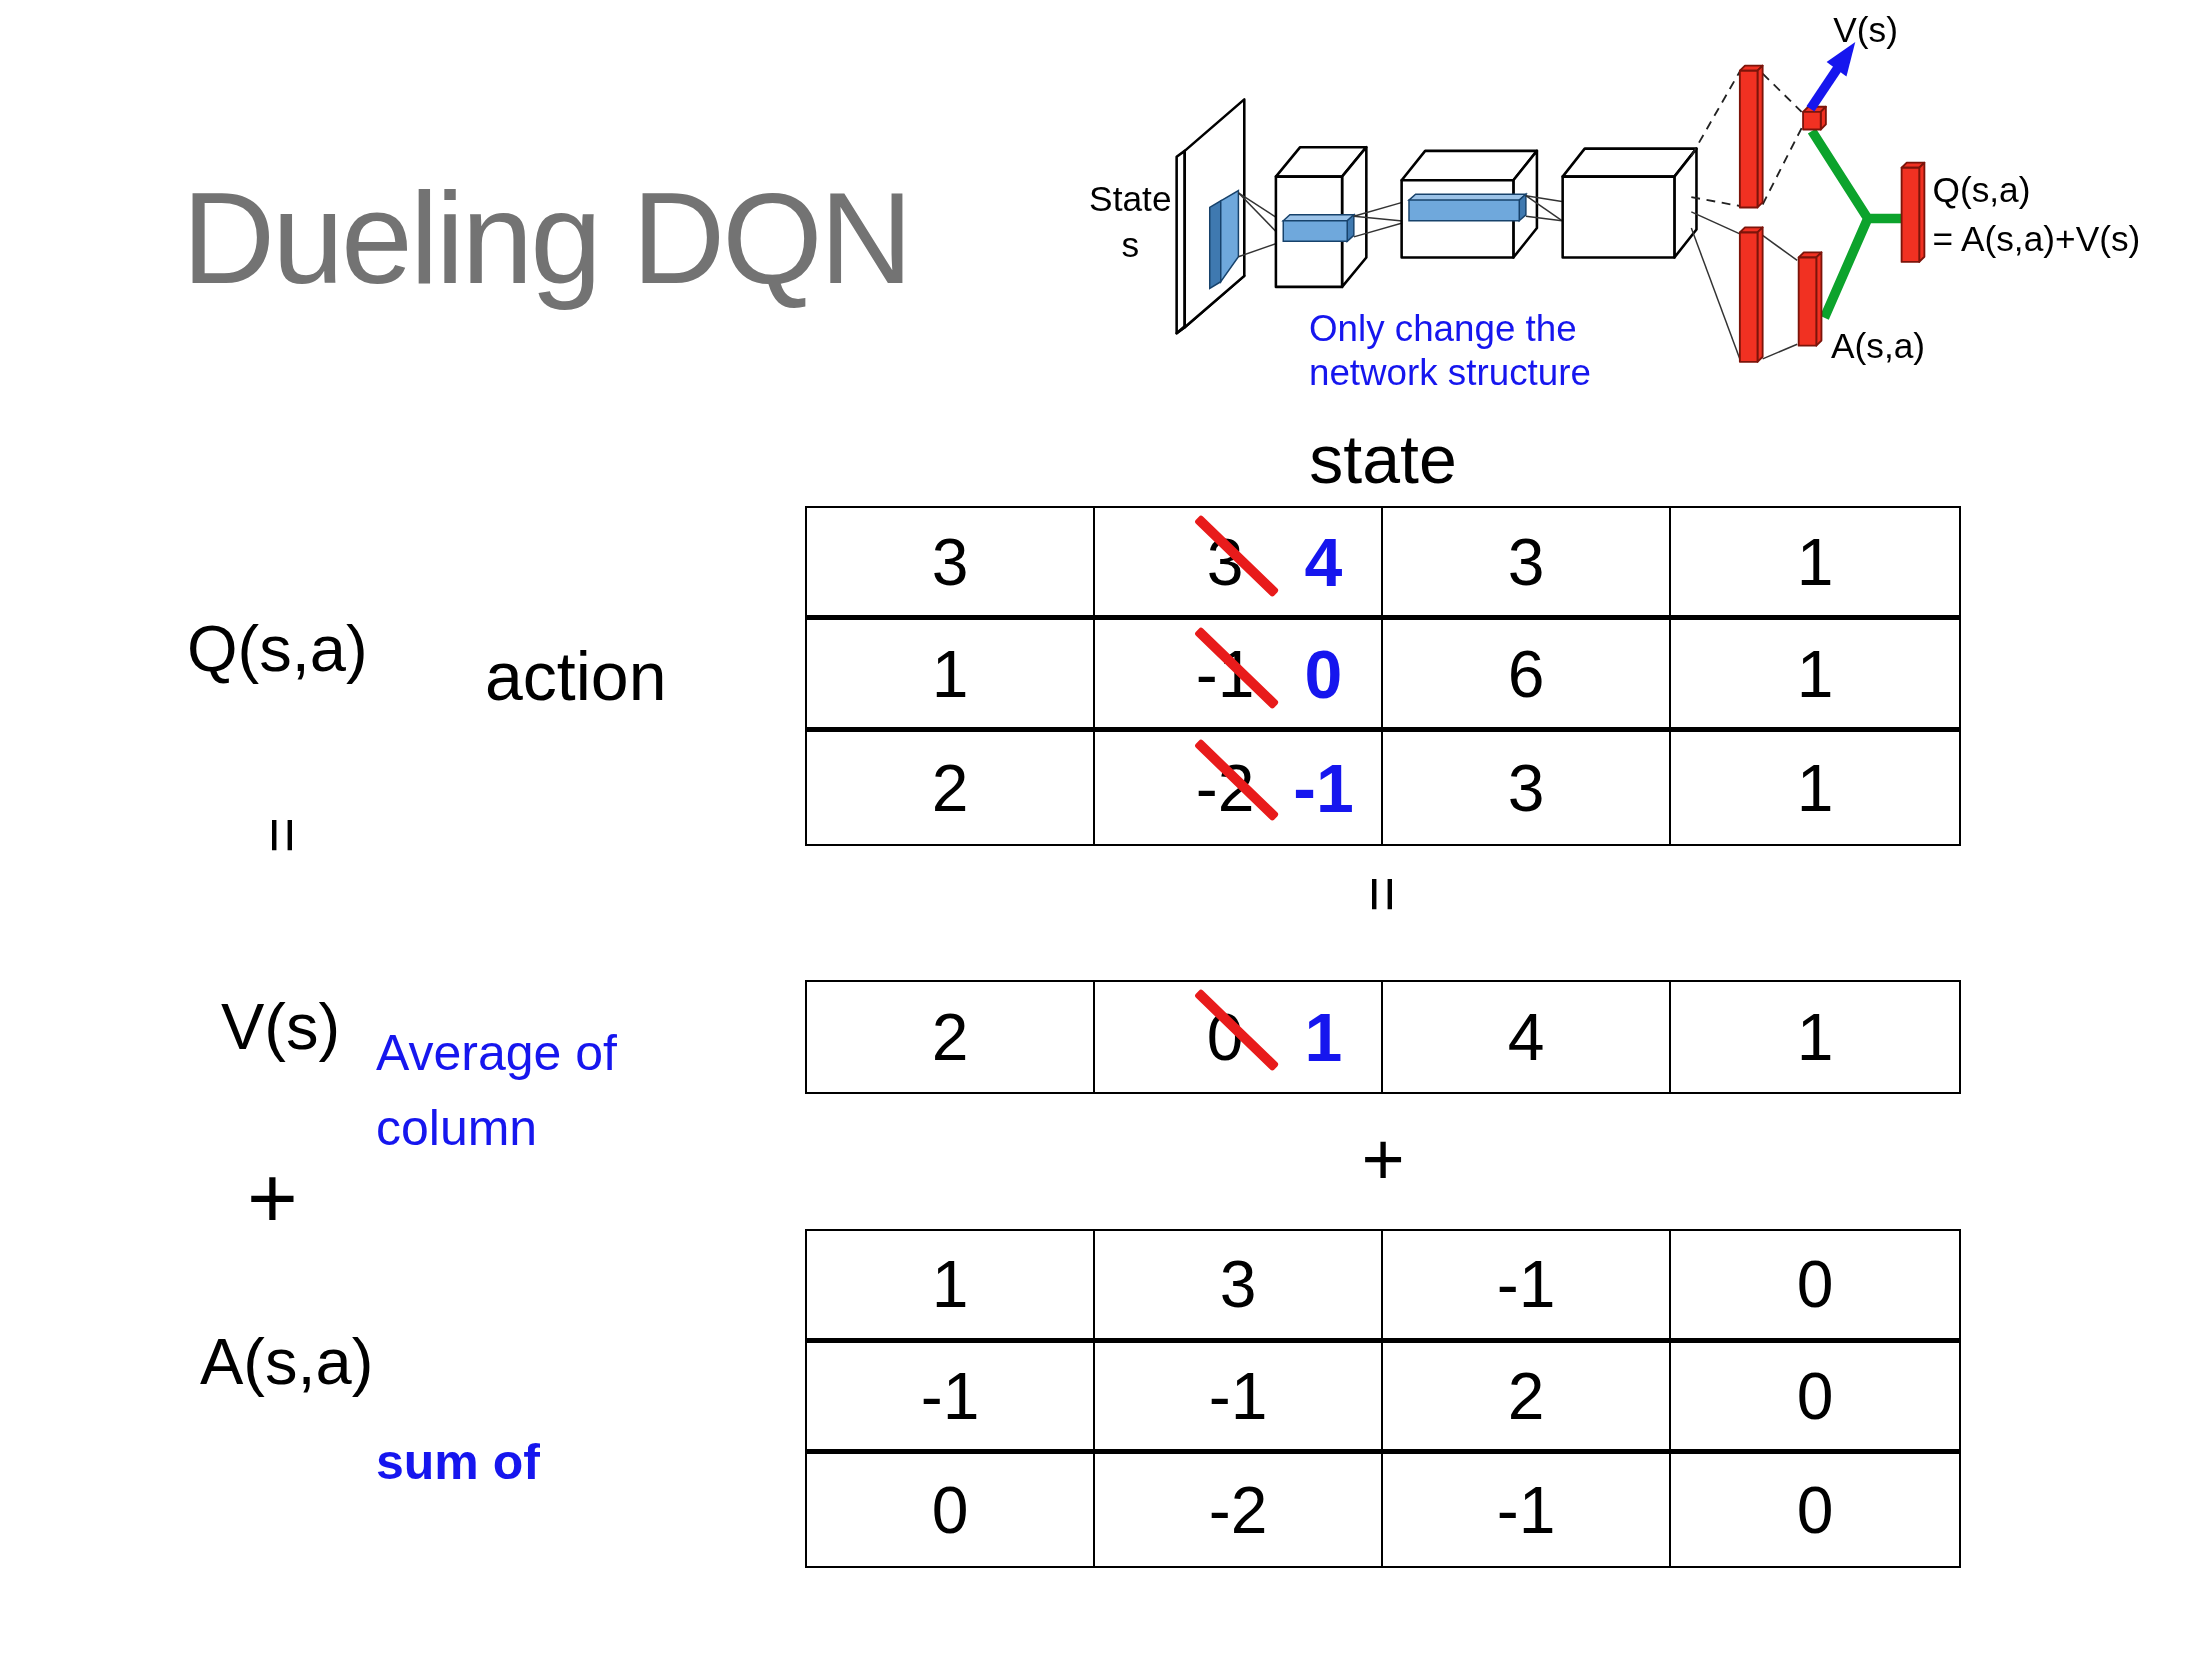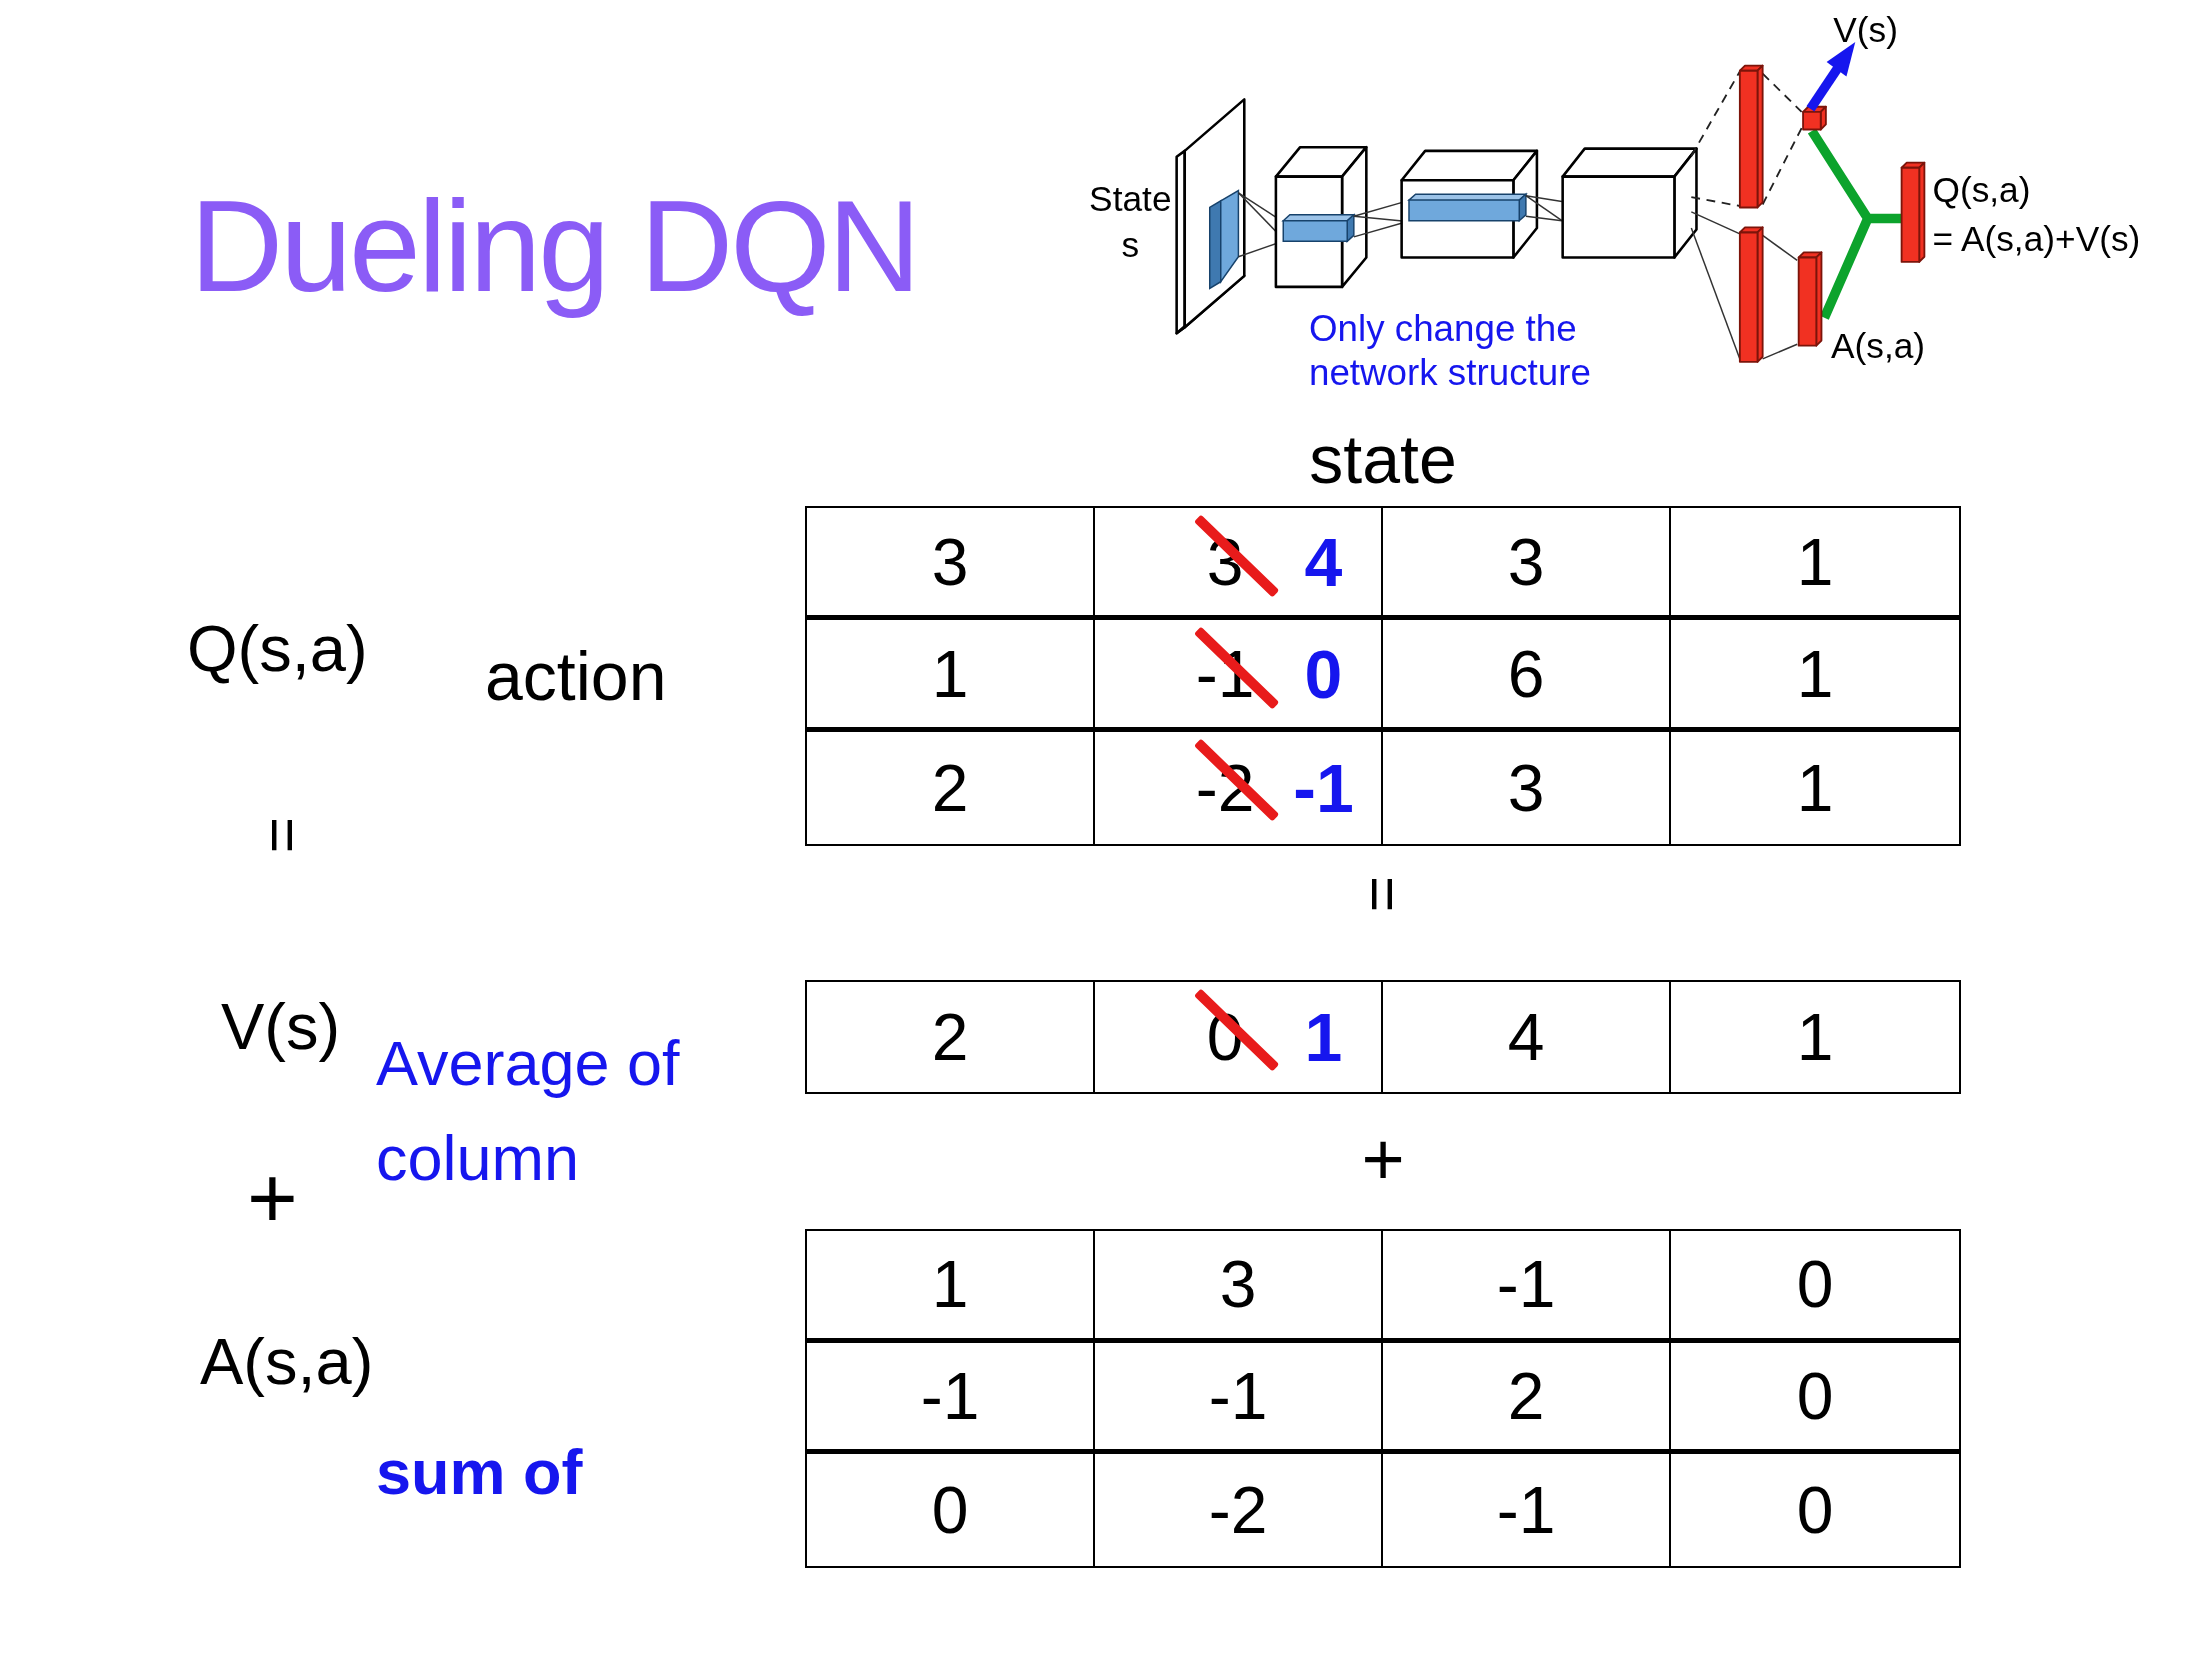--- a/index.html
+++ b/index.html
@@ -1,32 +1,32 @@
 <!DOCTYPE html>
 <html style="--accent-blue: #1616ee; --cross-red: #e81b1b; --bar-red: #f13122; --bar-red-dark: #7c140a; --link-green: #0ca32c; --conv-blue: #6fa8dc;font-size:11.8px"><head>
 <meta charset="utf-8">
 <style>
   html,body{margin:0;padding:0;}
   body{width:2205px;height:1654px;background:#fff;position:relative;overflow:hidden;
        font-family:"Liberation Sans", sans-serif;color:#000;}
   .abs{position:absolute;}
   .title{position:absolute;left:182px;top:171px;font-size:129px;font-weight:400;
-         letter-spacing:-2.9px;color:#8b5cf6;margin:8px;line-height:1.05;}
+         letter-spacing:-2.9px;color:#737373;margin:0;line-height:1.05;}
   .lbl{position:absolute;font-size:65px;line-height:1;color:#000;white-space:nowrap;}
   .q-lbl{left:187px;top:616px;}
   .v-lbl{left:221px;top:994px;}
   .a-lbl{left:200px;top:1329px;}
   .plus-left{left:247px;top:1154px;font-size:87px;}
   .eq-left{left:248px;top:800px;width:70px;height:70px;display:flex;align-items:center;justify-content:center;}
   .eq-mid{left:1346px;top:859px;width:74px;height:70px;display:flex;align-items:center;justify-content:center;}
   .rot{display:inline-block;transform:rotate(90deg);font-size:62px;line-height:1;}
   .plus-mid{left:1339px;top:1123px;width:88px;text-align:center;font-size:74px;}
   .state-hdr{left:805px;top:425px;width:1156px;text-align:center;font-size:68px;}
   .action-hdr{left:485px;top:642px;width:294px;text-align:left;font-size:68px;}
-  .note{position:absolute;font-size:63px;line-height:1.5;color:var(--accent-blue);white-space:nowrap;}
+  .note{position:absolute;font-size:50px;line-height:1.5;color:var(--accent-blue);white-space:nowrap;}
   .avg-note{left:376px;top:1016px;}
   .sum-note{left:376px;top:1425px;font-weight:bold;}
 
   .matrix{position:absolute;display:grid;grid-template-columns:repeat(4,1fr);
           border:2.9px solid #000;background:#fff;box-sizing:border-box;}
   .mq{left:805px;top:506px;width:1156px;height:340px;grid-template-rows:repeat(3,1fr);}
   .mv{left:805px;top:980px;width:1156px;height:114px;grid-template-rows:1fr;}
   .ma{left:805px;top:1229px;width:1156px;height:339px;grid-template-rows:repeat(3,1fr);}
   .cell{position:relative;border-right:2.2px solid #000;border-bottom:5.1px solid #000;
         display:flex;align-items:center;justify-content:center;

